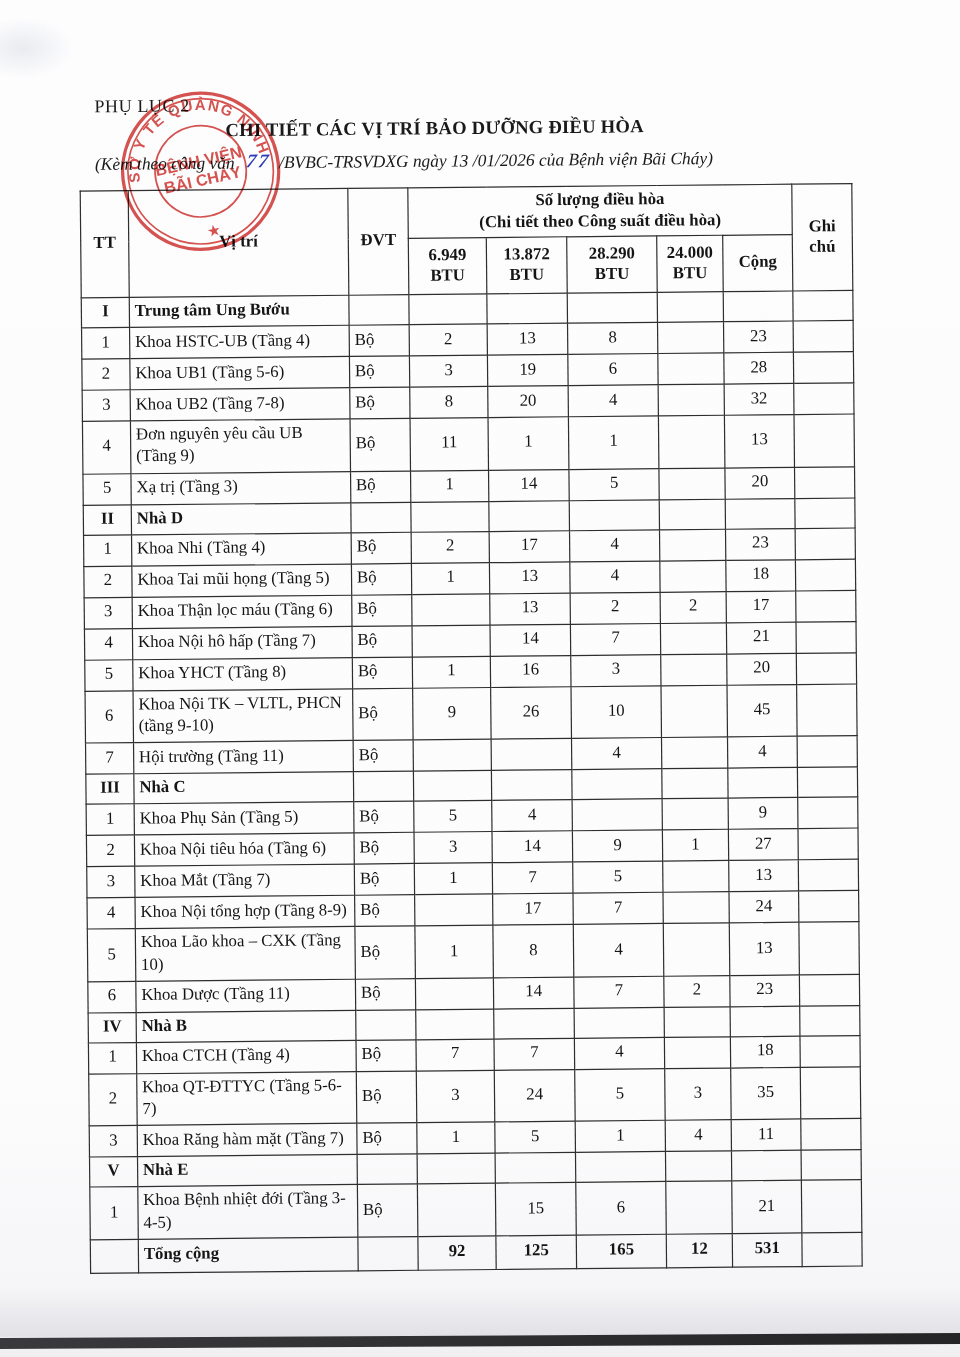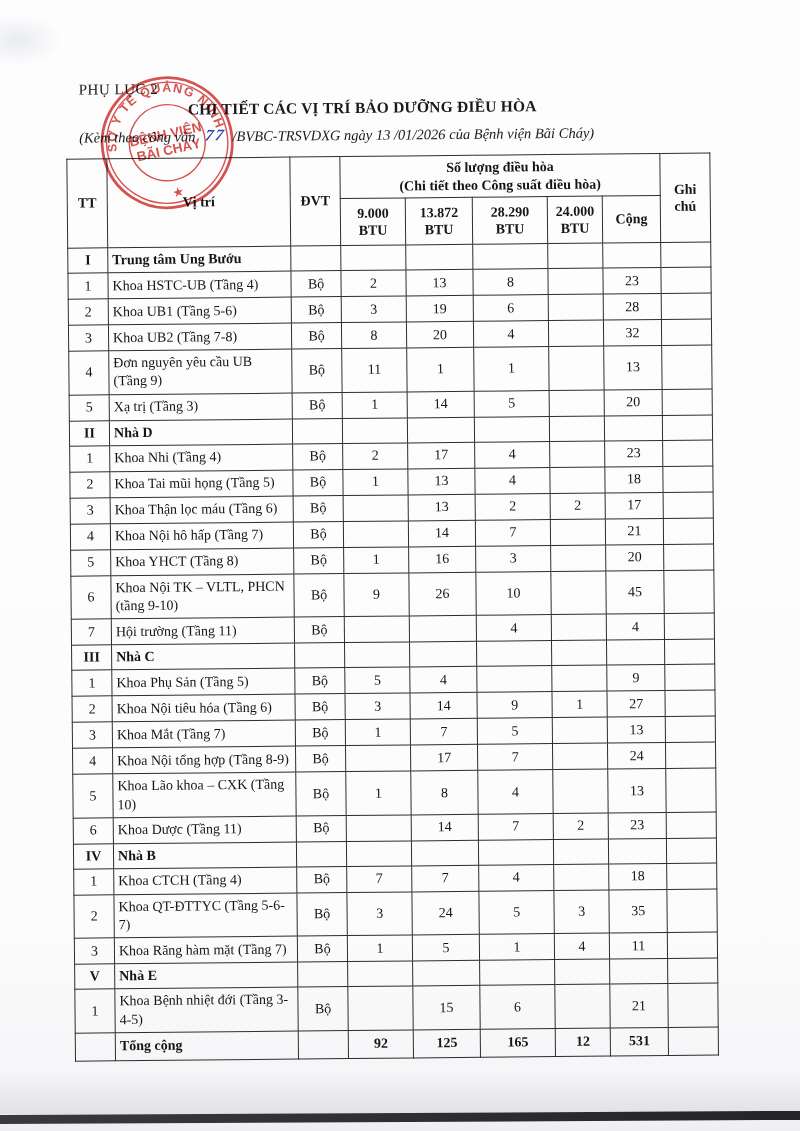--- a/index.html
+++ b/index.html
@@ -49,21 +49,21 @@
     padding:3px 4px;
     vertical-align:middle;
     overflow:hidden;
   }
   table.grid{border:1.5px solid #262626;}
   th{font-weight:bold;text-align:center;white-space:pre-line;line-height:1.25;}
   .h-top{height:34px;}
   .h-sub th{height:40px;}
   td.tt{text-align:center;}
   td.loc{text-align:left;padding-left:6px;line-height:1.3;}
-  td.unit{text-align:center;}
+  td.unit{}
   td.num{text-align:center;}
   tr.item td{height:19px;}
   tr.section td{height:17px;}
   tr.section td.tt,tr.section td.loc{font-weight:bold;}
   tr.total td{font-weight:bold;height:21px;}
   .stamp{
     position:absolute;left:107px;top:75px;
     transform:rotate(-12deg);
     opacity:.88;mix-blend-mode:multiply;
     font-family:"Liberation Sans","DejaVu Sans",sans-serif;
@@ -104,21 +104,21 @@
       <thead>
         <tr class="h-top">
           <th rowspan="2">TT</th>
           <th rowspan="2">Vị trí</th>
           <th rowspan="2">ĐVT</th>
           <th colspan="5">Số lượng điều hòa
 (Chi tiết theo Công suất điều hòa)</th>
           <th rowspan="2">Ghi chú</th>
         </tr>
         <tr class="h-sub">
-          <th>9.000
+          <th>6.949
 BTU</th>
           <th>13.872
 BTU</th>
           <th>28.290
 BTU</th>
           <th>24.000
 BTU</th>
           <th>Cộng</th>
         </tr>
       </thead>

